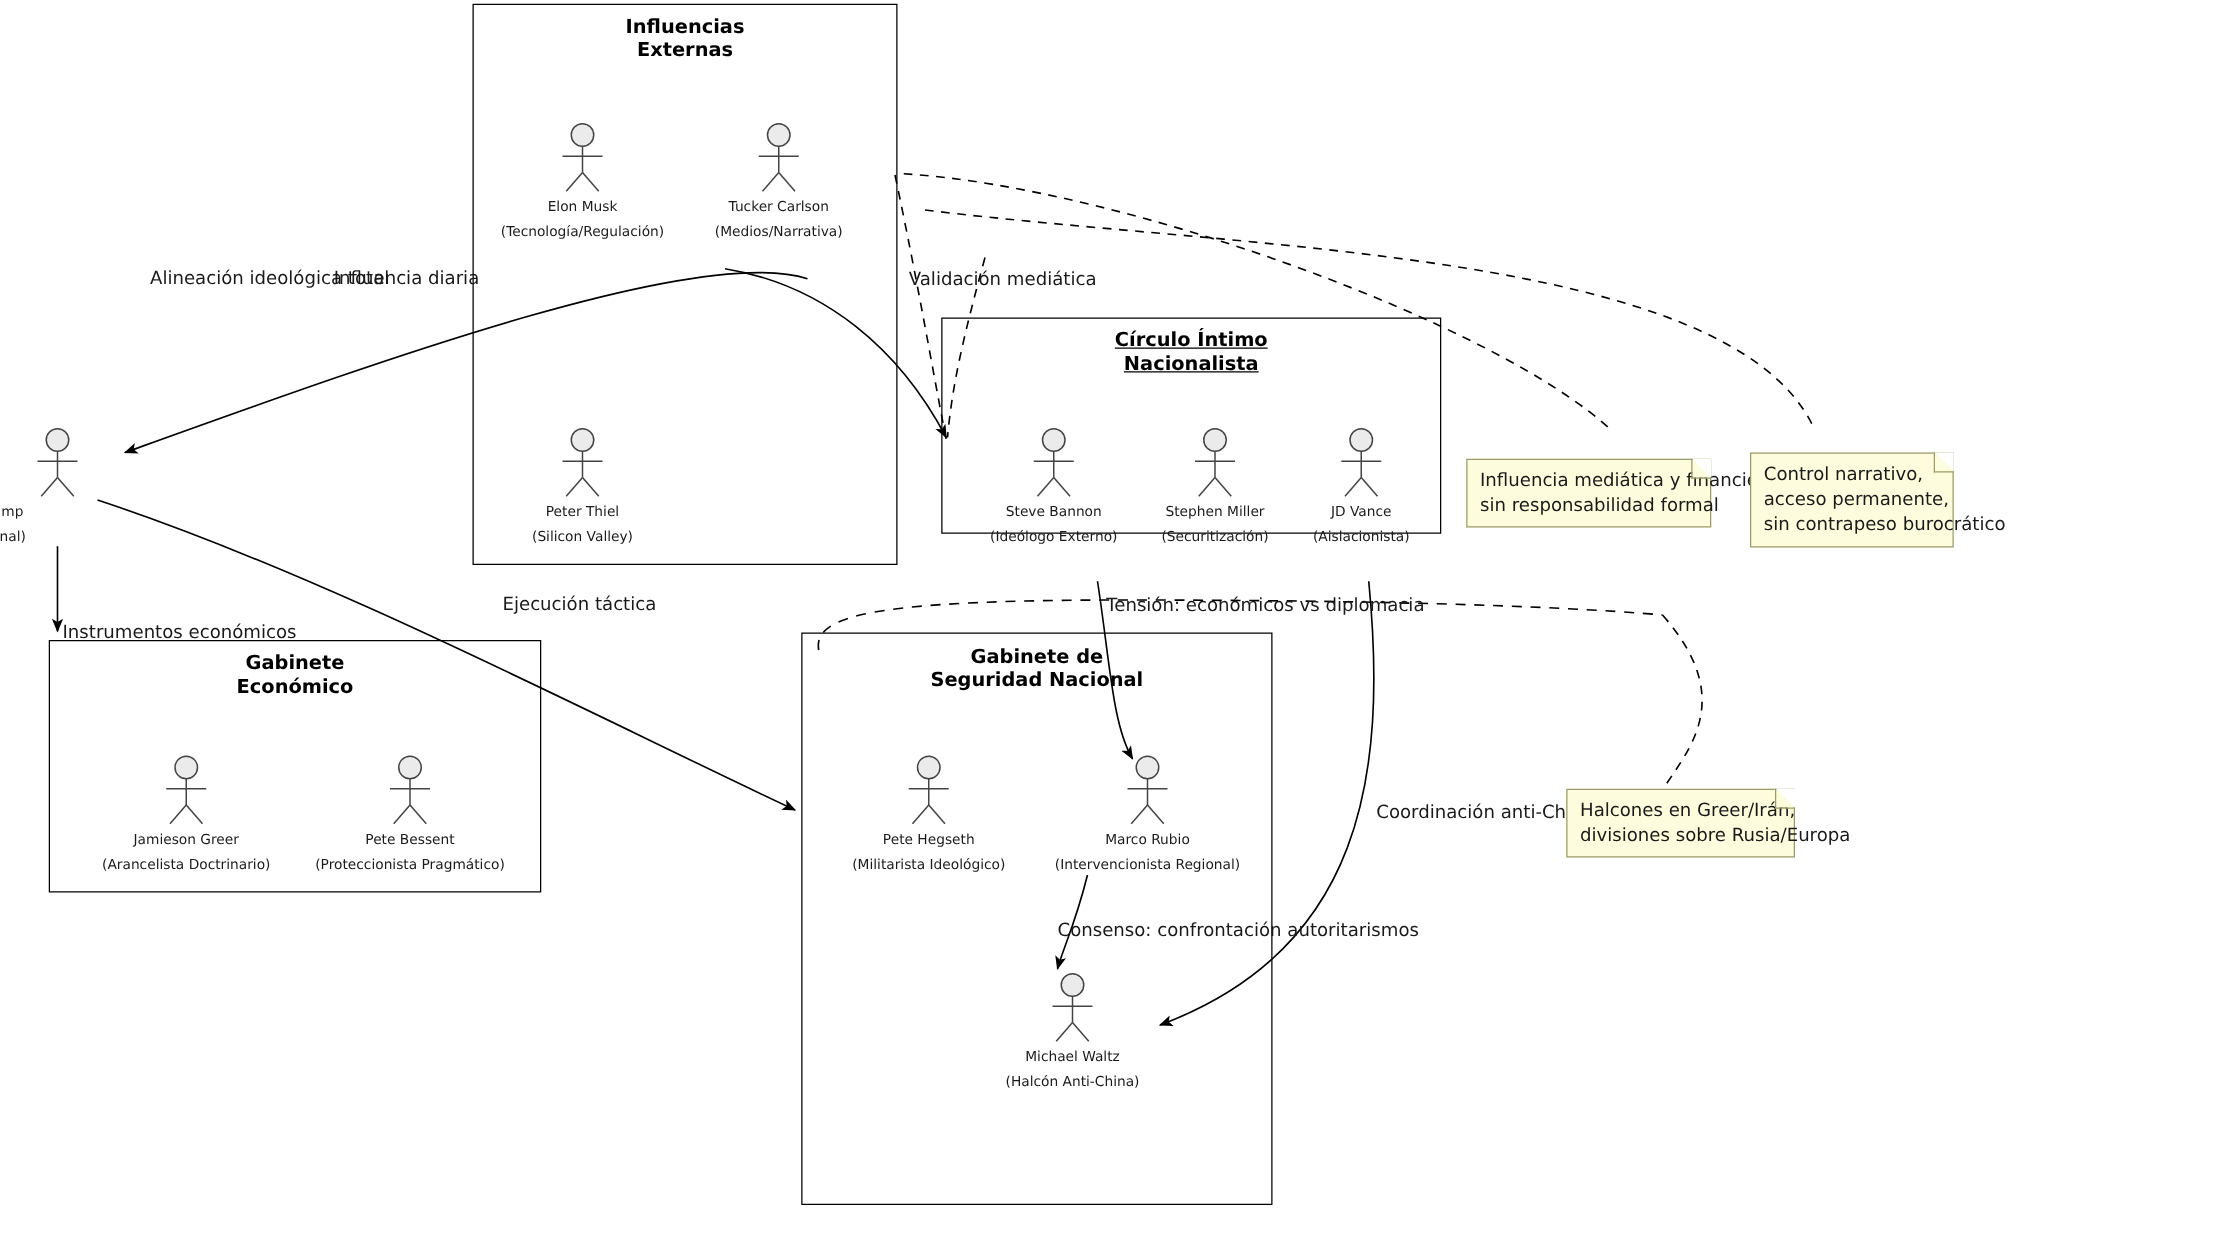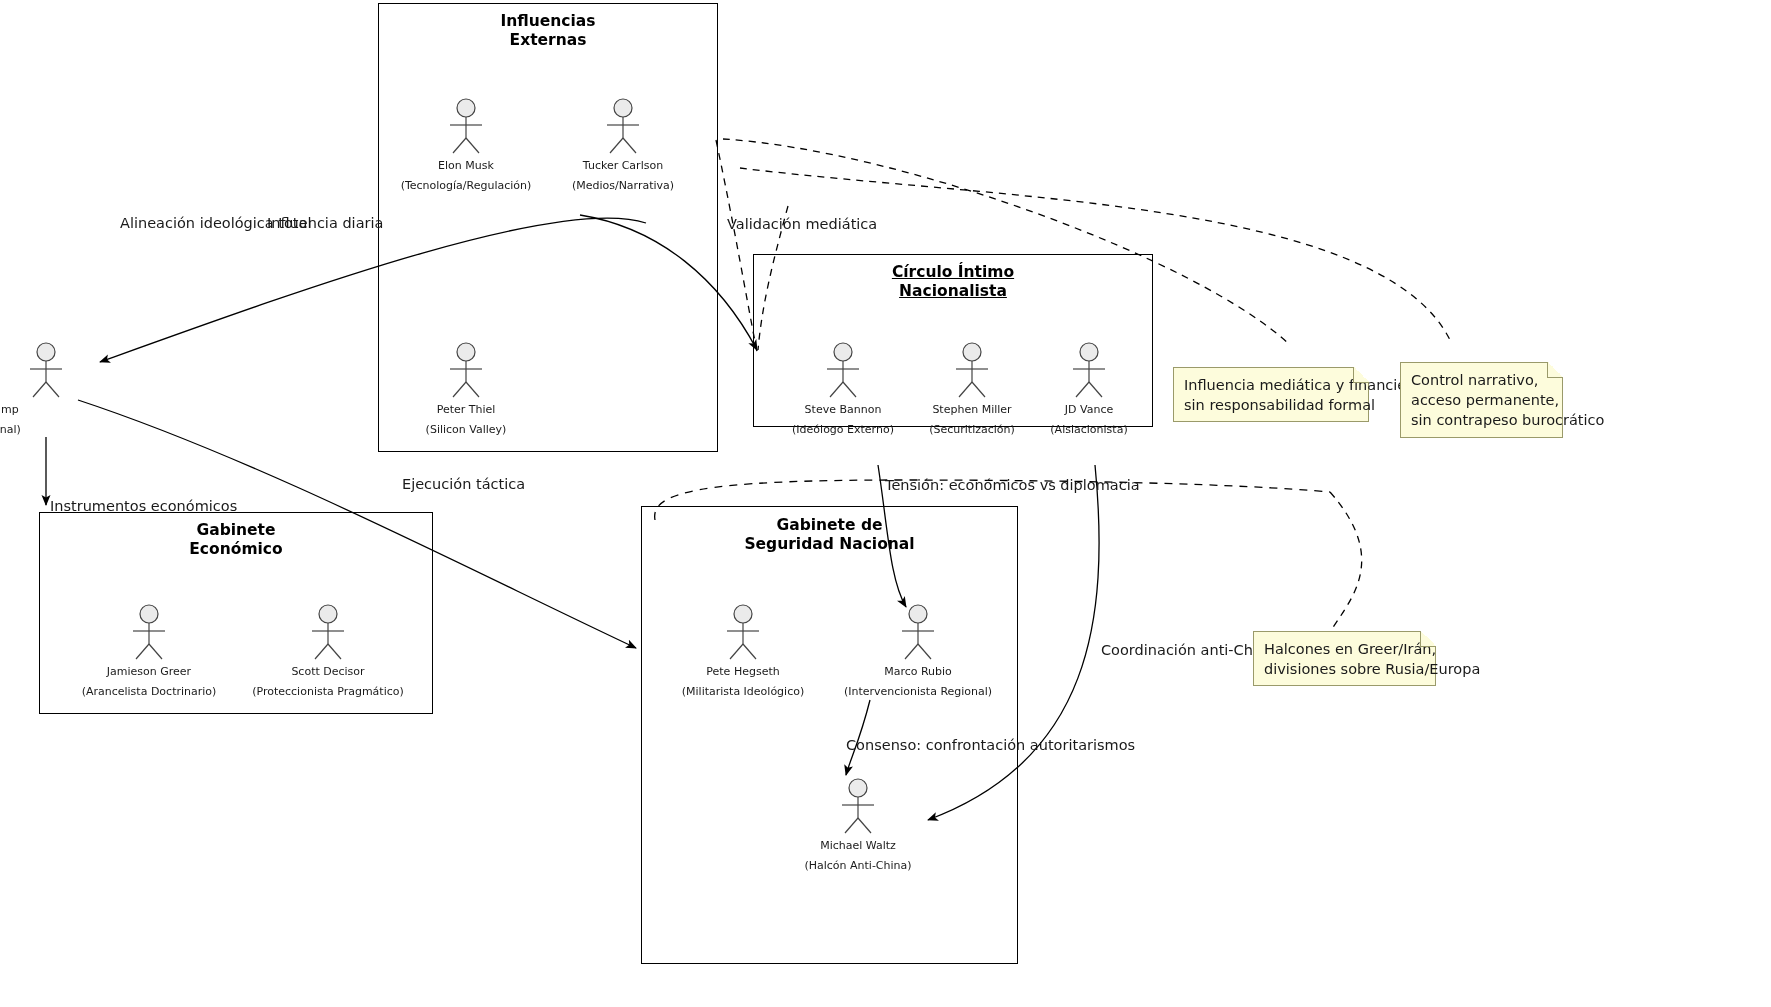--- a/index.html
+++ b/index.html
@@ -207,21 +207,21 @@
 
   <div class="actor" style="left:328px;top:604px;">
     <svg class="figure" viewBox="0 0 52 56">
       <circle cx="26" cy="10" r="9" fill="#ebebeb" stroke="#444" stroke-width="1.2"></circle>
       <line x1="26" y1="19" x2="26" y2="40" stroke="#444" stroke-width="1.2"></line>
       <line x1="10" y1="27" x2="42" y2="27" stroke="#444" stroke-width="1.2"></line>
       <line x1="26" y1="40" x2="13" y2="55" stroke="#444" stroke-width="1.2"></line>
       <line x1="26" y1="40" x2="39" y2="55" stroke="#444" stroke-width="1.2"></line>
     </svg>
     <div class="lbl">
-      <span>Scott Decisor</span>
+      <span>Pete Bessent</span>
       <span class="l2">(Proteccionista Pragmático)</span>
     </div>
   </div>
 
   <div class="actor" style="left:743px;top:604px;">
     <svg class="figure" viewBox="0 0 52 56">
       <circle cx="26" cy="10" r="9" fill="#ebebeb" stroke="#444" stroke-width="1.2"></circle>
       <line x1="26" y1="19" x2="26" y2="40" stroke="#444" stroke-width="1.2"></line>
       <line x1="10" y1="27" x2="42" y2="27" stroke="#444" stroke-width="1.2"></line>
       <line x1="26" y1="40" x2="13" y2="55" stroke="#444" stroke-width="1.2"></line>

